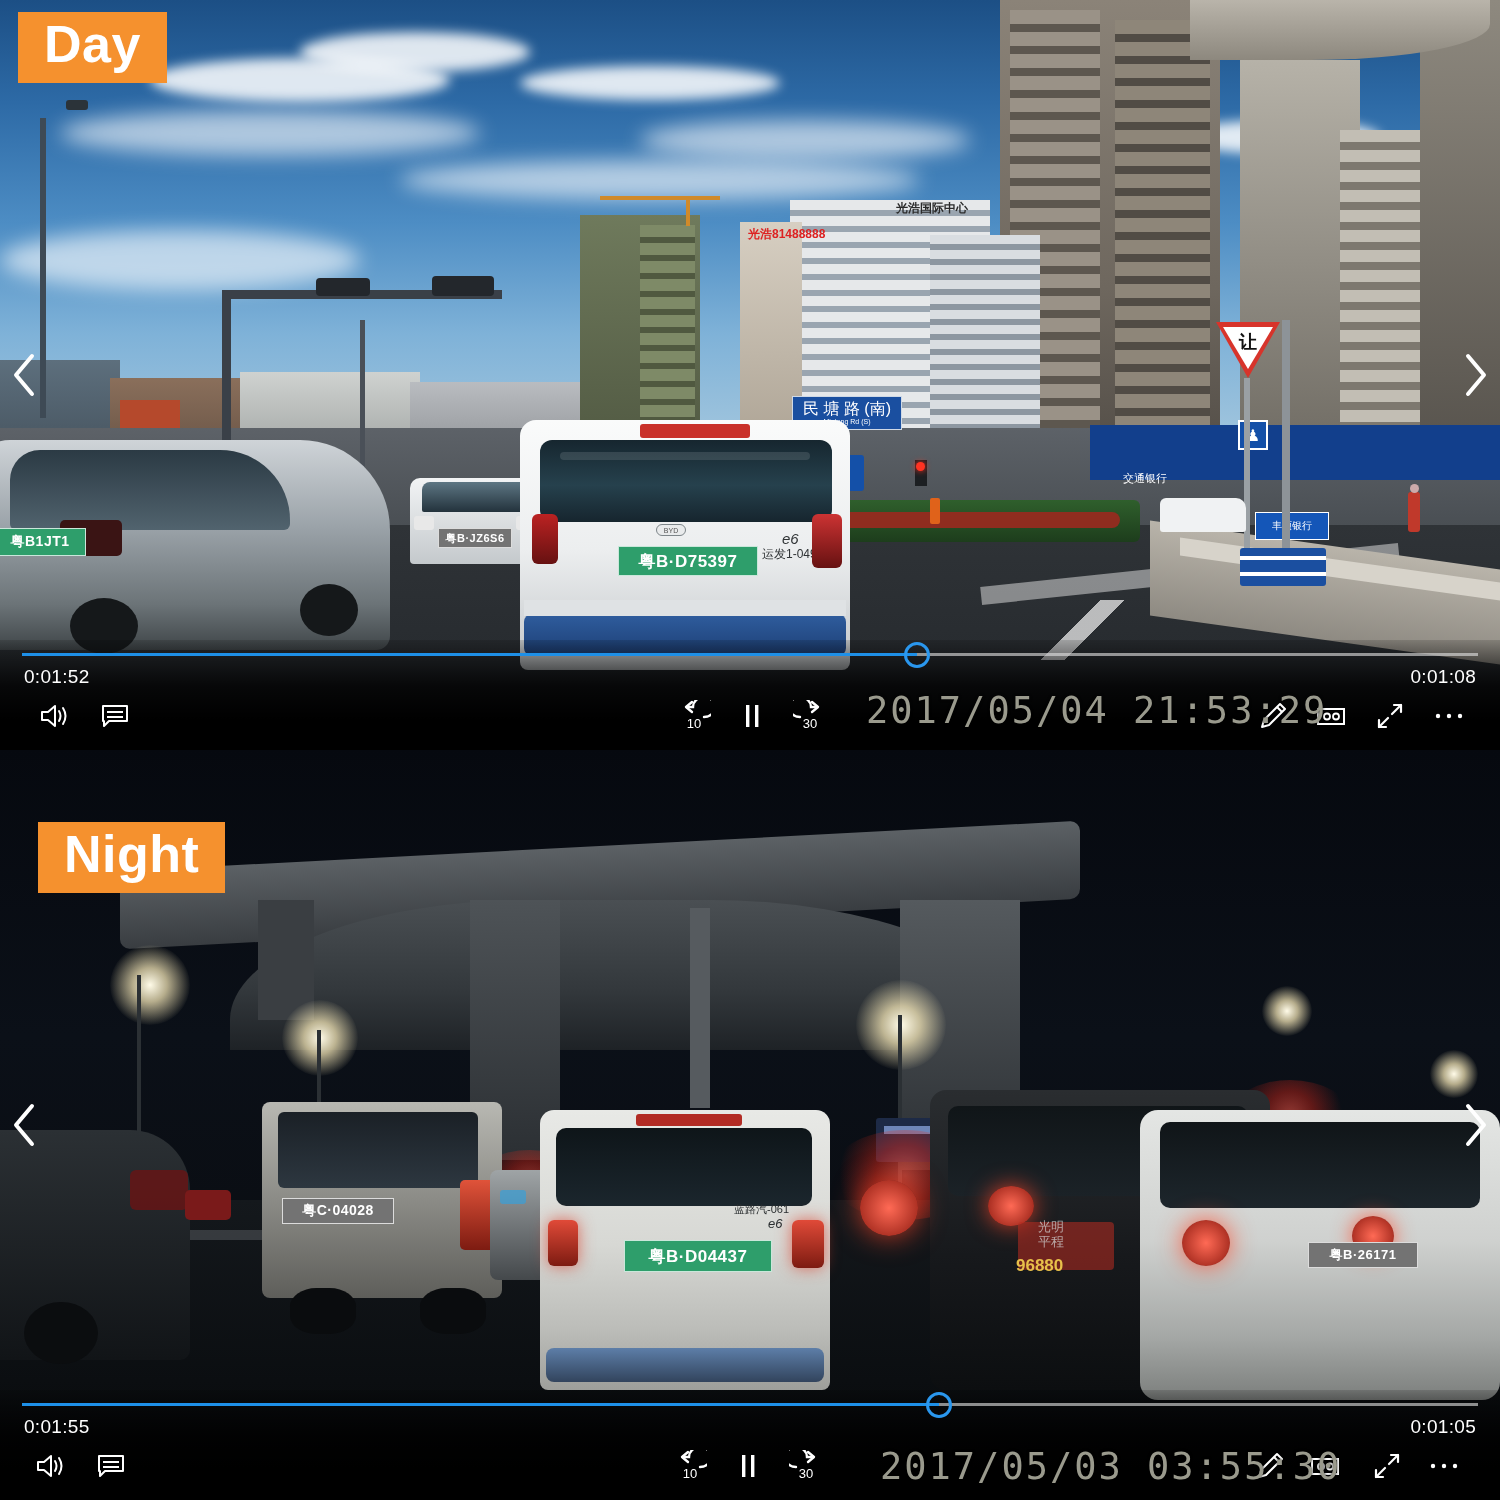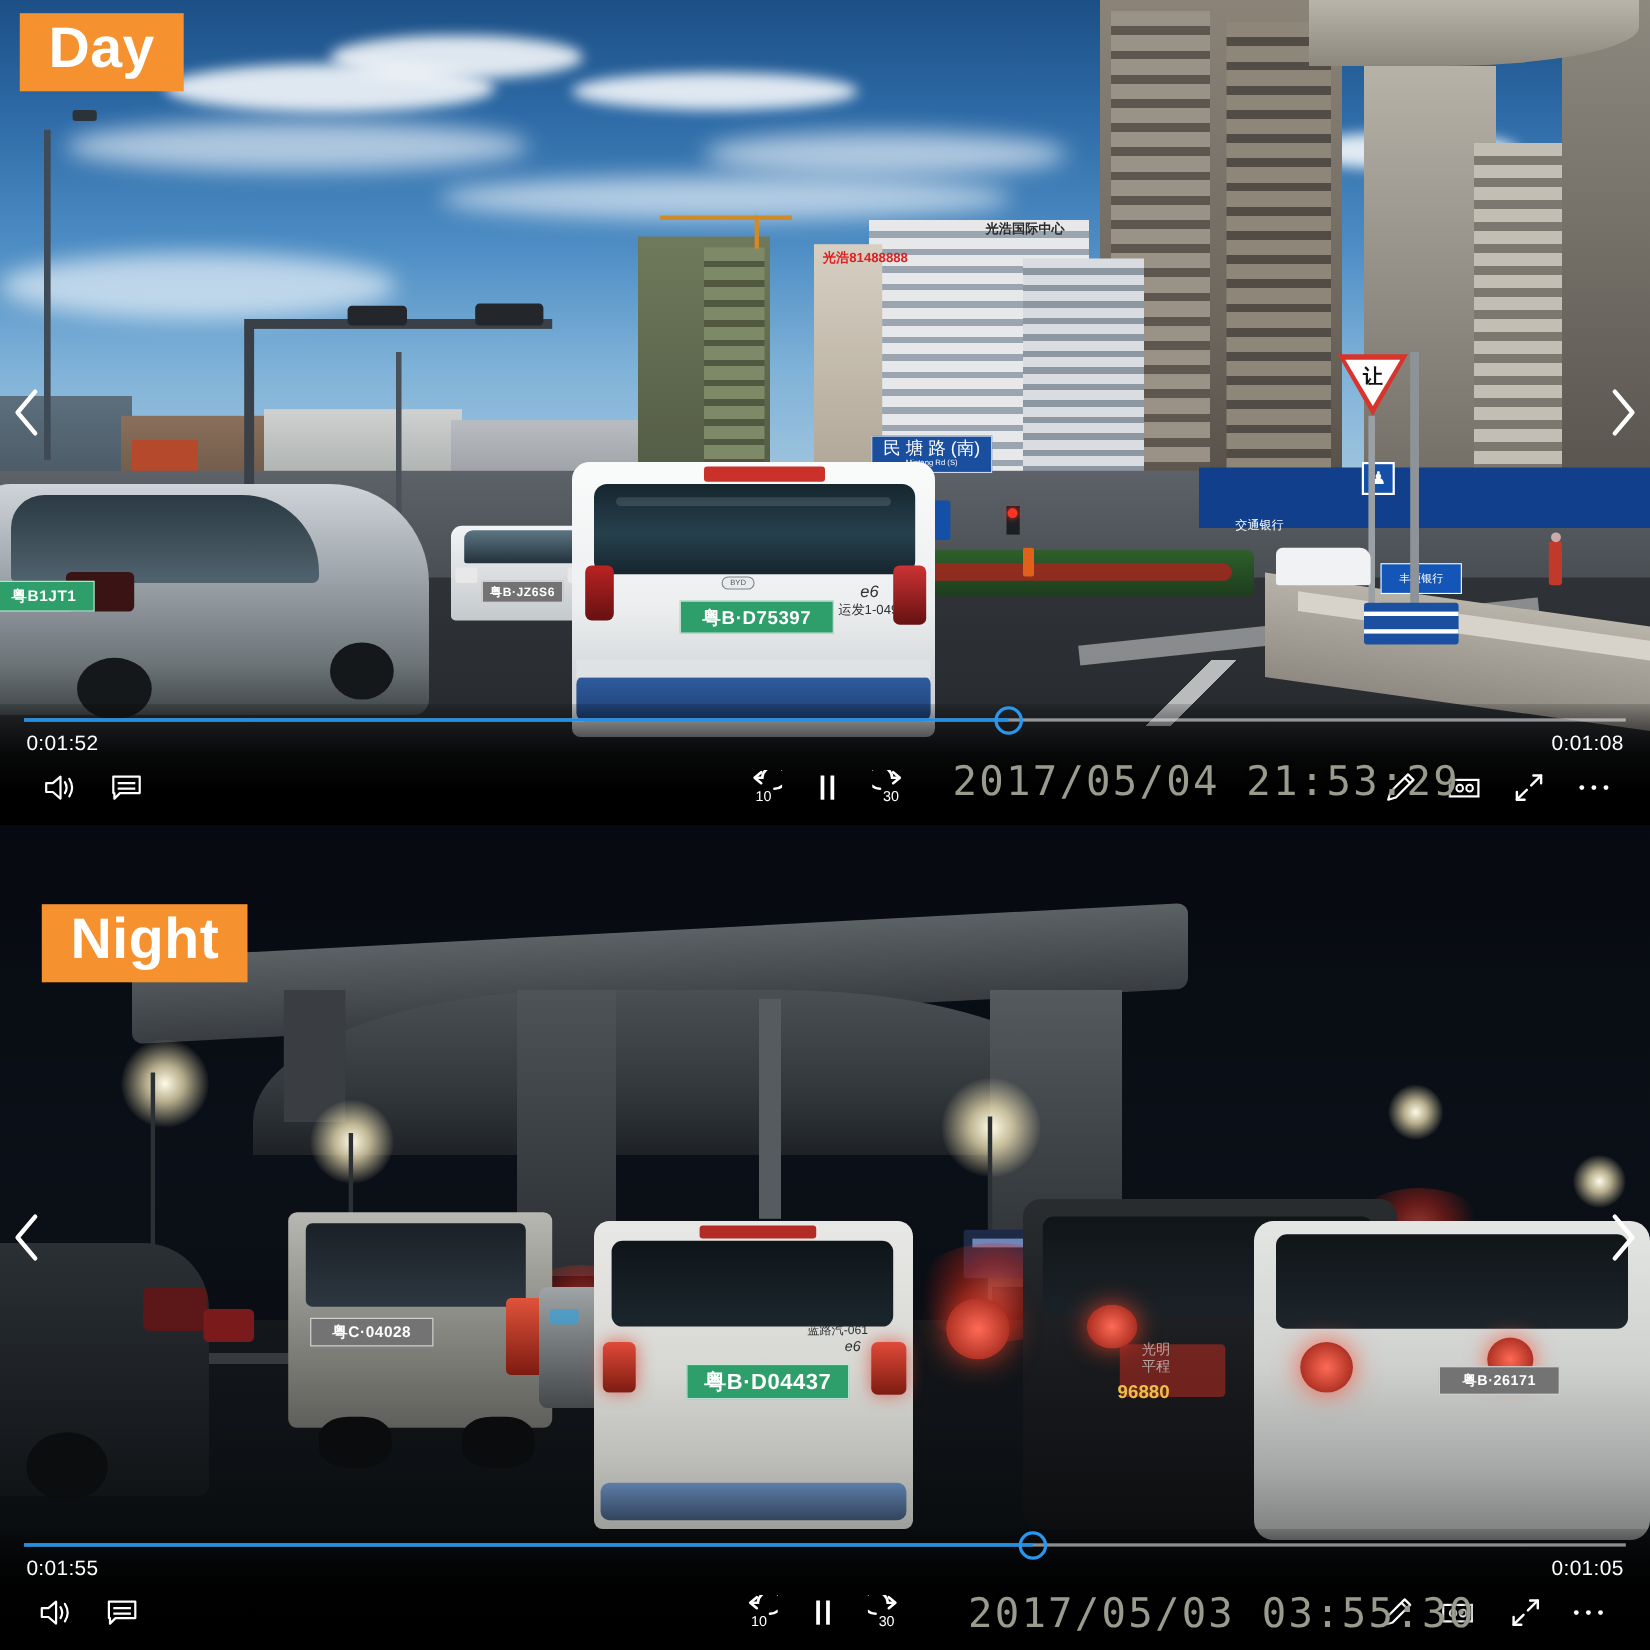--- a/index.html
+++ b/index.html
@@ -410,21 +410,21 @@
       <div class="car" style="left:490px;top:420px;width:100px;height:110px;background:linear-gradient(180deg,#9fa4a6,#44484b);border-radius:8px;"></div>
       <div style="position:absolute;left:500px;top:440px;width:26px;height:14px;background:#38a0d8;border-radius:3px;opacity:.7;"></div>
 
       <div class="car" style="left:540px;top:360px;width:290px;height:280px;
                   background:linear-gradient(180deg,#e8e9e6 0%, #d7d8d4 48%, #bcbdb9 78%, #9e9f9b 100%);
                   border-radius:14px 14px 8px 8px;"></div>
       <div style="position:absolute;left:636px;top:364px;width:106px;height:12px;background:#b22b24;border-radius:3px;"></div>
       <div style="position:absolute;left:556px;top:378px;width:256px;height:78px;background:linear-gradient(180deg,#0e1519,#1b262d);border-radius:10px;"></div>
       <div style="position:absolute;left:548px;top:470px;width:30px;height:46px;background:linear-gradient(180deg,#e04a38,#7d1b11);border-radius:6px;box-shadow:0 0 16px rgba(220,60,40,.7);"></div>
       <div style="position:absolute;left:792px;top:470px;width:32px;height:48px;background:linear-gradient(180deg,#e04a38,#7d1b11);border-radius:6px;box-shadow:0 0 16px rgba(220,60,40,.7);"></div>
-      <div class="plate green" style="left:624px;top:1248px;width:148px;height:32px;font-size:20px;top:unset;top:490px;">粤B·D04437</div>
+      <div class="plate green" style="left:624px;top:1248px;width:148px;height:32px;font-size:17px;top:unset;top:490px;">粤B·D04437</div>
       <div style="position:absolute;left:768px;top:466px;color:#2a2e30;font-size:13px;font-style:italic;">e6</div>
       <div style="position:absolute;left:734px;top:452px;color:#2a2e30;font-size:11px;">蓝路汽-061</div>
       <div style="position:absolute;left:546px;top:598px;width:278px;height:34px;background:linear-gradient(180deg,#5d7ea8,#32445d);border-radius:8px;"></div>
 
       <div class="car" style="left:930px;top:340px;width:340px;height:300px;
                   background:linear-gradient(180deg,#2a2d30 0%, #17191c 55%, #0c0e10 100%);border-radius:16px;"></div>
       <div style="position:absolute;left:948px;top:356px;width:300px;height:90px;background:linear-gradient(180deg,#101518,#1b2227);border-radius:10px;"></div>
       <div style="position:absolute;left:860px;top:430px;width:58px;height:56px;background:radial-gradient(circle,#ff6a55,#8d1a10);border-radius:50%;box-shadow:0 0 28px rgba(255,70,40,.8);"></div>
       <div style="position:absolute;left:988px;top:436px;width:46px;height:40px;background:radial-gradient(circle,#ff6a55,#8d1a10);border-radius:50%;box-shadow:0 0 22px rgba(255,70,40,.8);"></div>
       <div style="position:absolute;left:1018px;top:472px;width:96px;height:48px;background:#b92b20;border-radius:4px;opacity:.55;"></div>

